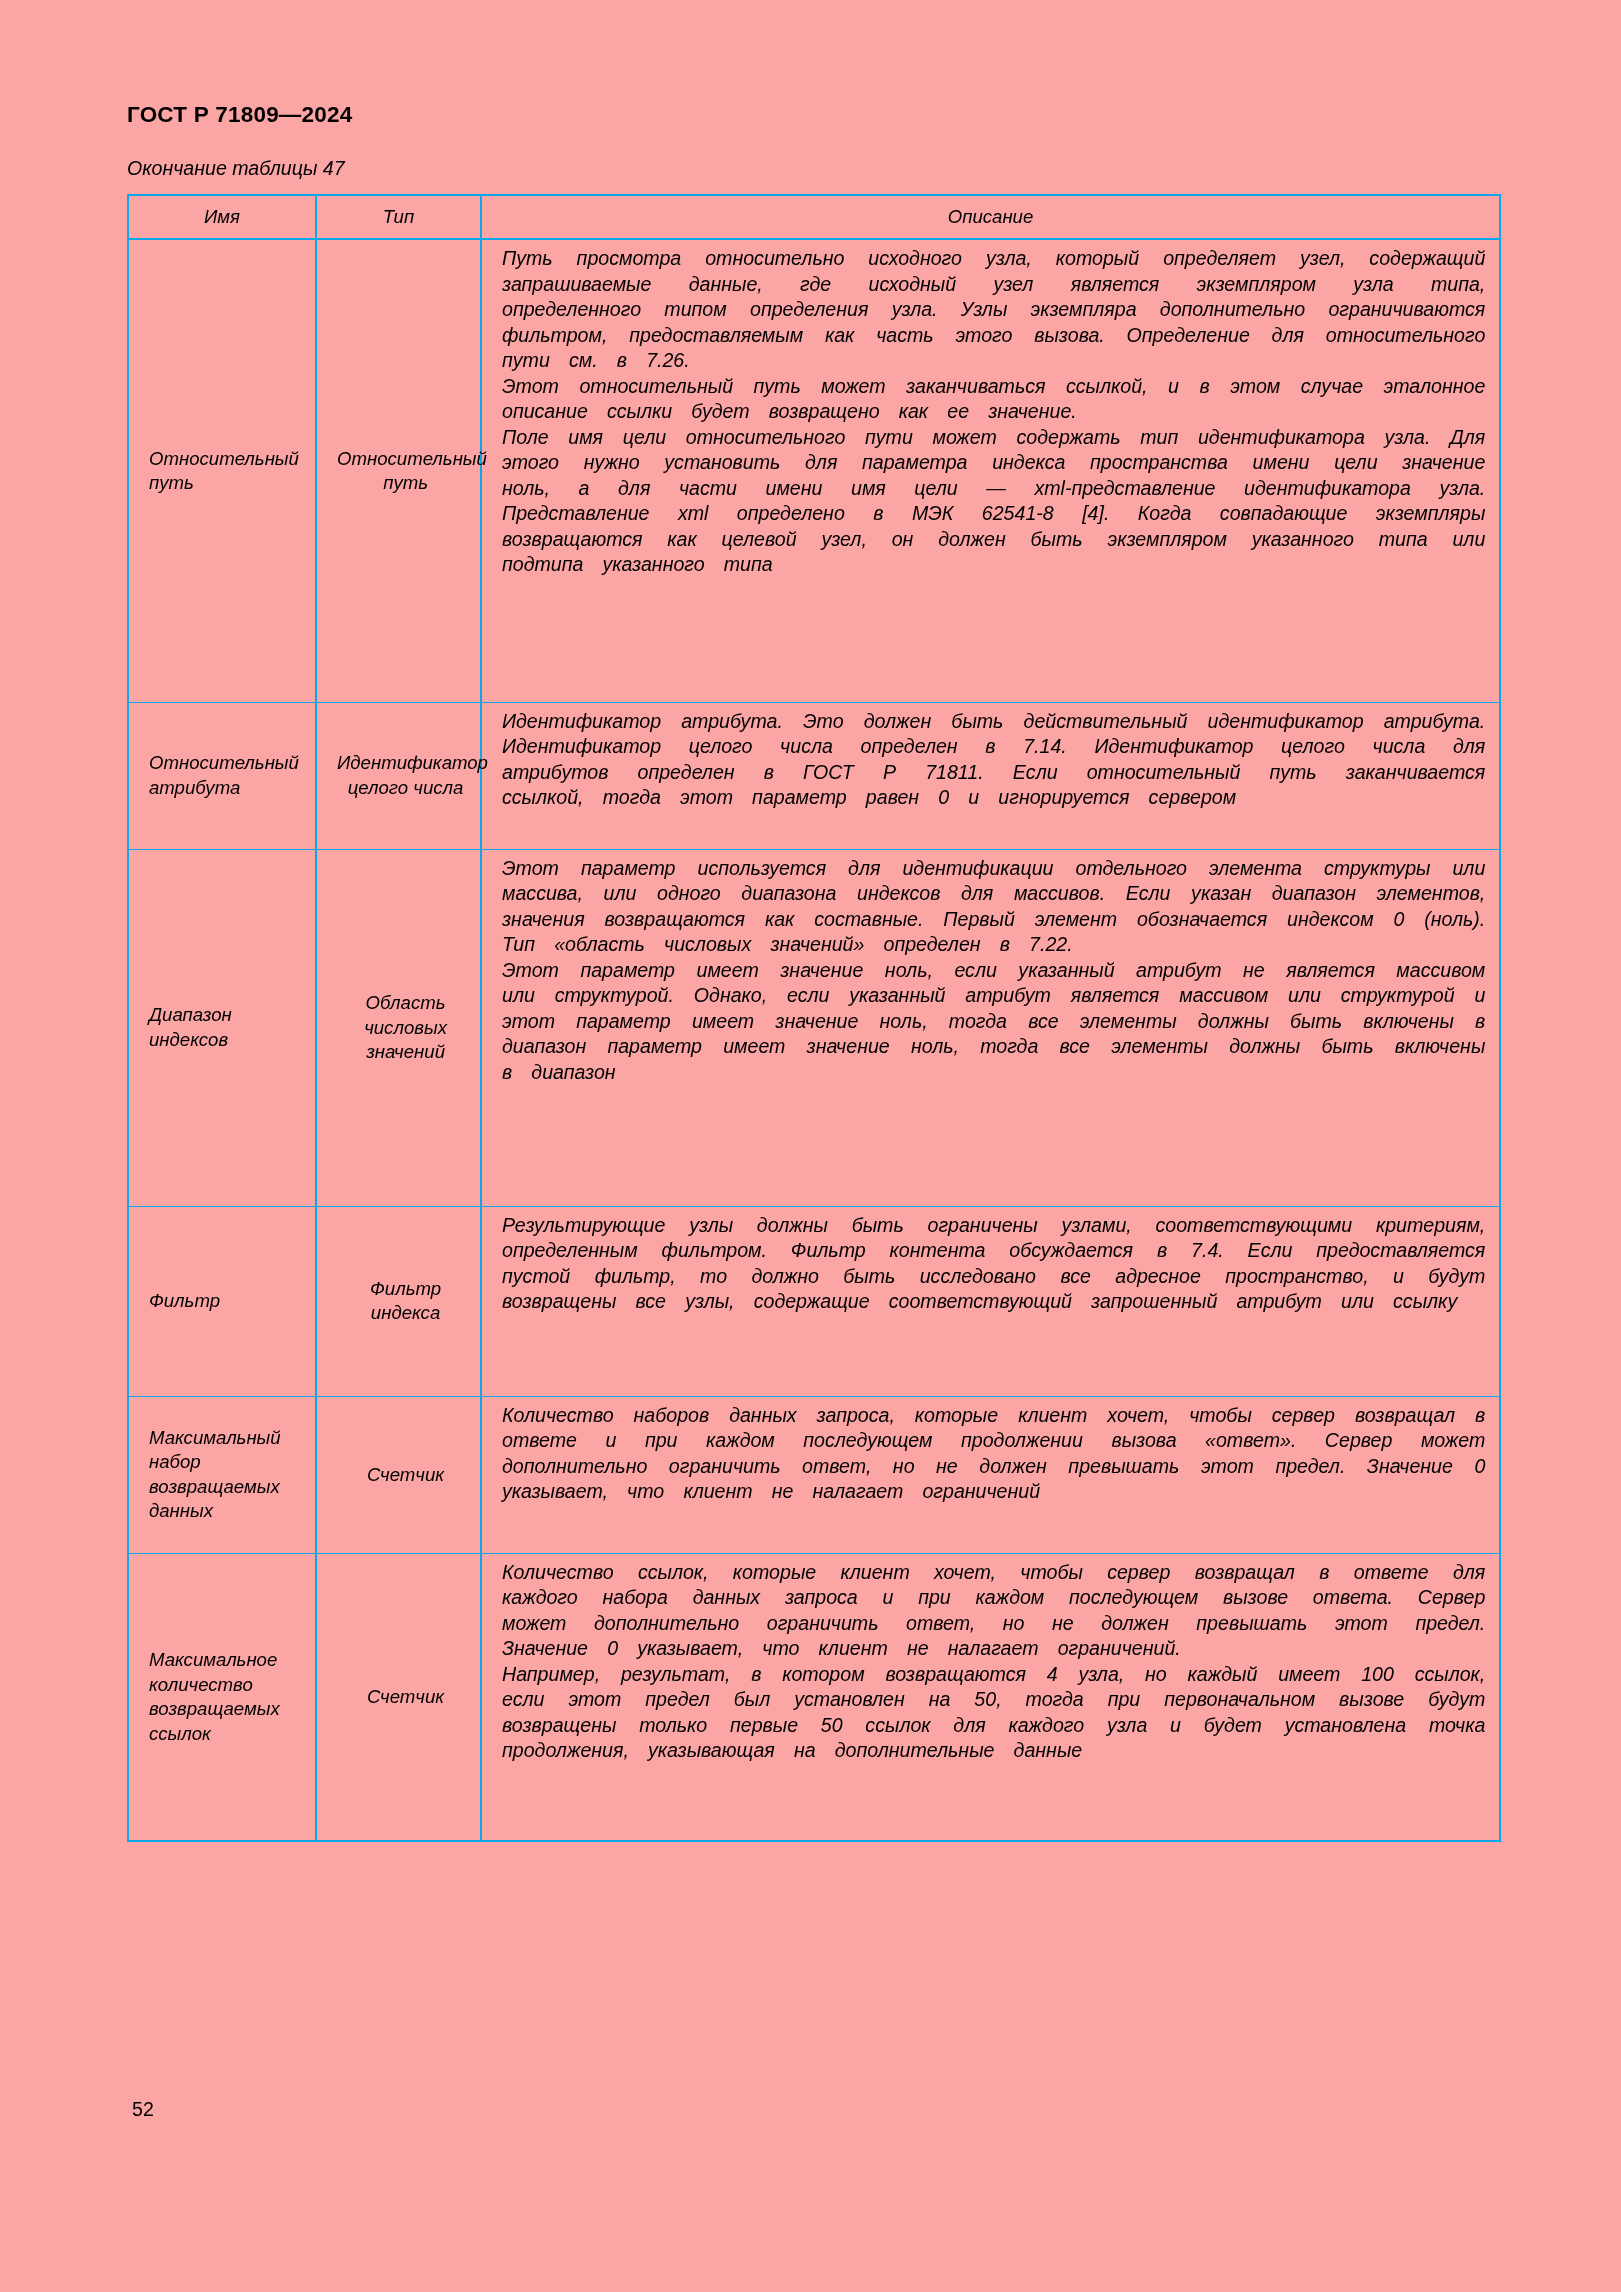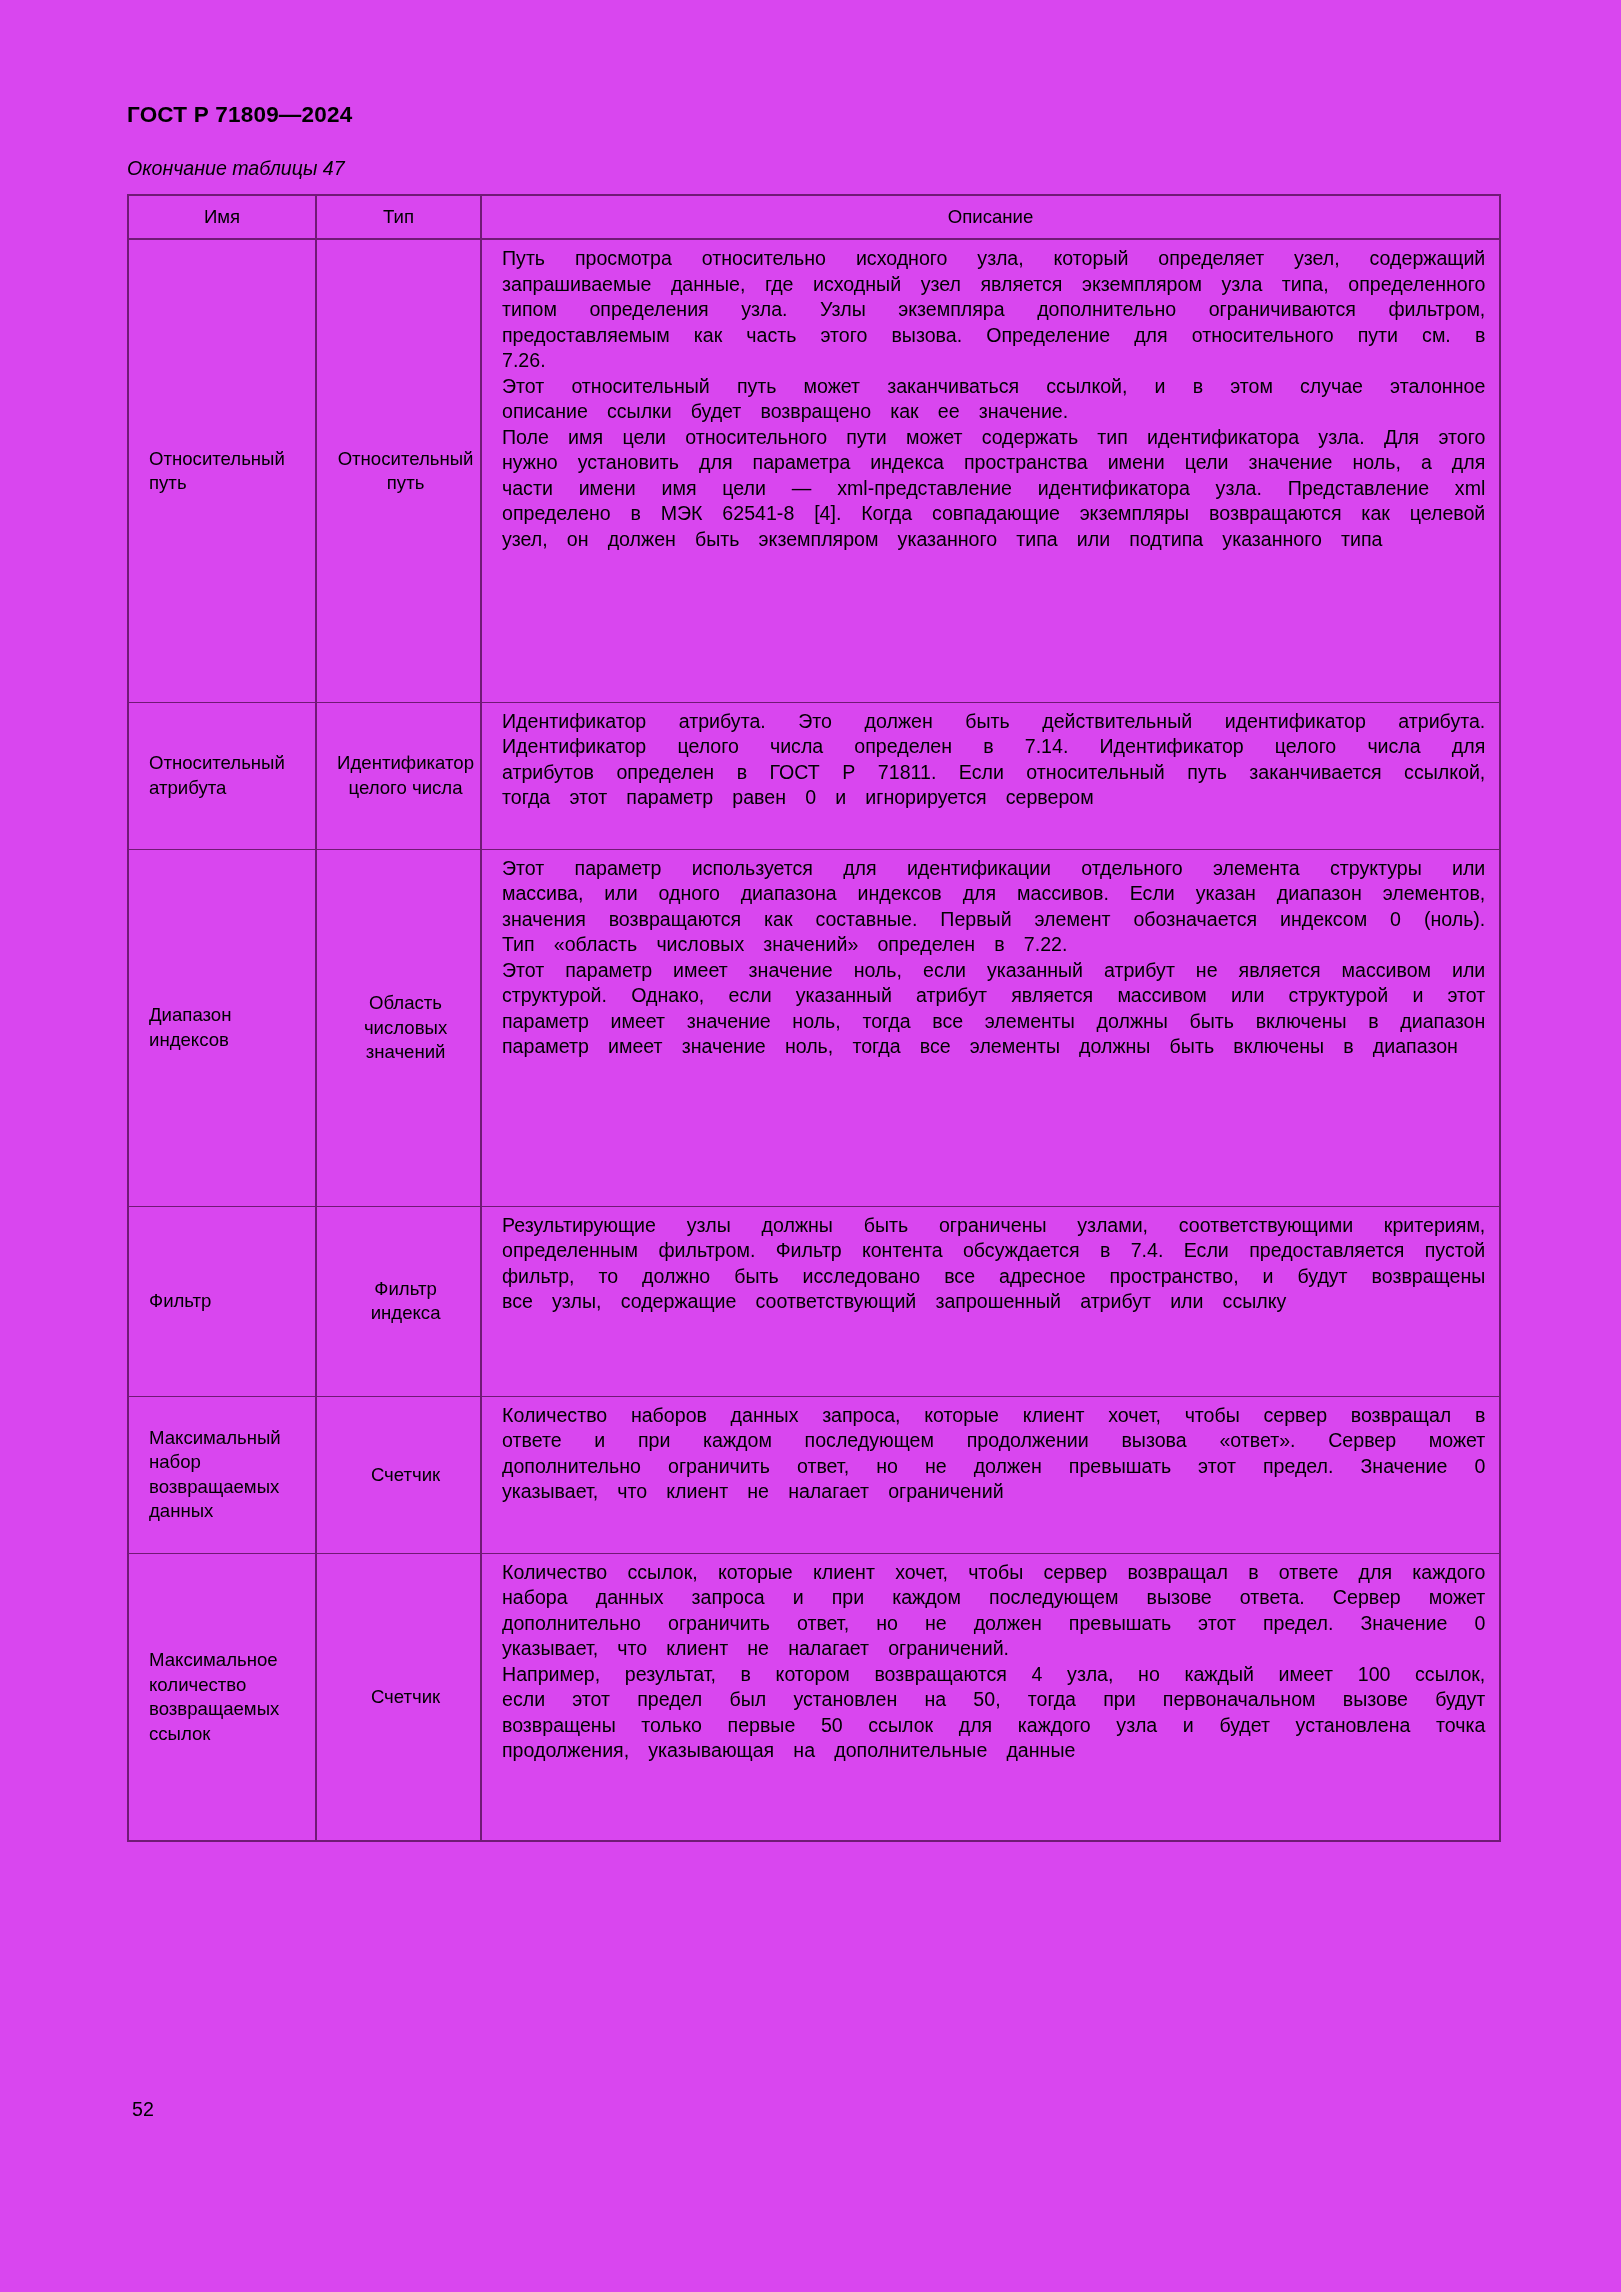--- a/index.html
+++ b/index.html
@@ -6,42 +6,43 @@
     margin: 0;
     padding: 0;
     background: #ffffff;
     font-family: "Liberation Sans", "DejaVu Sans", sans-serif;
     color: #000000;
   }
   .page {
     position: relative;
     width: 1621px;
     height: 2293px;
-    background: #d946ef;
+    background: #fca5a5;
     box-sizing: border-box;
     padding: 102px 0 0 127px;
   }
   .doc-header {
     font-size: 22.5px;
     font-weight: bold;
     letter-spacing: 0.2px;
   }
   .table-caption {
     font-style: italic;
     font-size: 19.6px;
     margin-top: 29px;
   }
   table.gost-table {
     margin-top: 13.7px;
     border-collapse: collapse;
     width: 1374px;
     table-layout: fixed;
   }
   table.gost-table, table.gost-table th, table.gost-table td {
-    border: 2px solid #701a75;
+    border: 2px solid #0ea5e9;
+    font-style: italic;
   }
   table.gost-table td {
     border-width: 1px 2px;
     padding-left: 20px;
   }
   thead th {
     font-weight: normal;
     font-size: 18.6px;
     text-align: center;
     vertical-align: middle;

